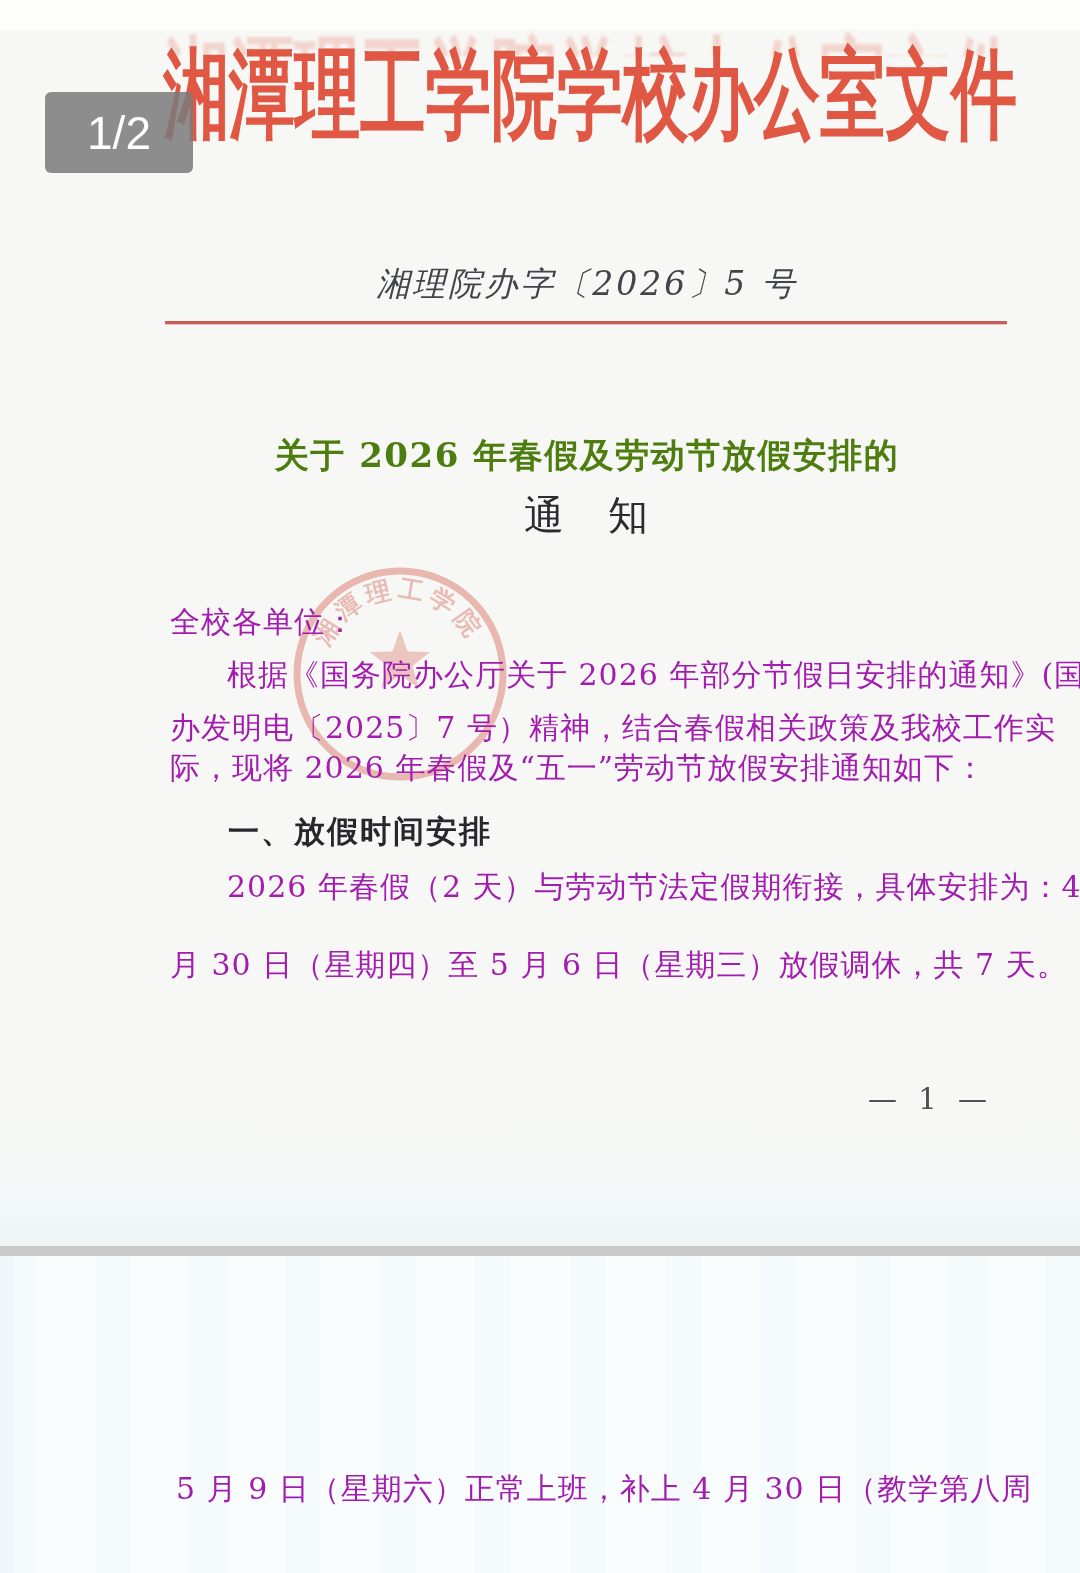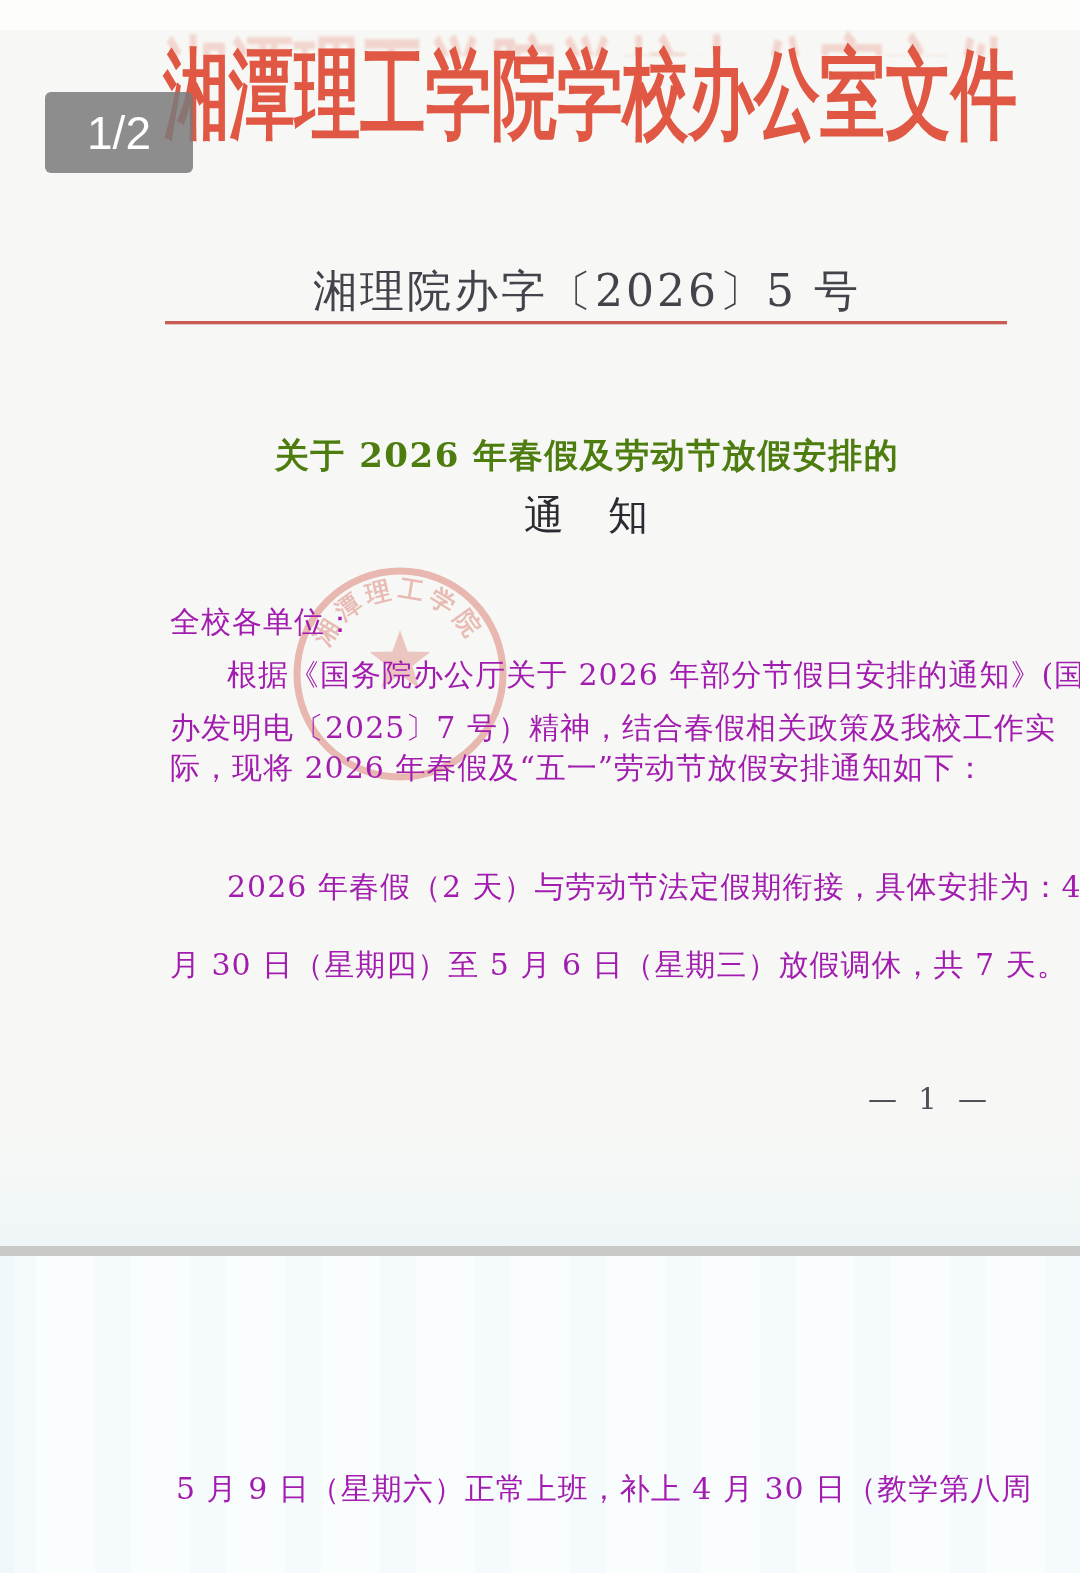--- a/index.html
+++ b/index.html
@@ -24,21 +24,21 @@
   
   .badge{
     position:absolute;left:45px;top:92px;width:148px;height:81px;
     background:rgba(122,122,122,.85);border-radius:6px;
     display:flex;align-items:center;justify-content:center;
     color:#fff;font-family:"Liberation Sans", sans-serif;font-size:46px;z-index:30;
   }
 
   .docnum{
     position:absolute;left:147px;top:262px;width:880px;text-align:center;
-    font-size:44px;color:#43434b;letter-spacing:3px;white-space:nowrap;
+    font-size:33px;color:#43434b;letter-spacing:3px;white-space:nowrap;font-style:italic;
   }
   .redline{position:absolute;left:165px;top:321px;width:842px;height:3px;
     background:#c95c55;box-shadow:0 1px 0 rgba(201,92,85,.35);}
 
   .title1{
     position:absolute;left:587px;top:433px;transform:translateX(-50%);
     font-size:34px;font-weight:700;color:#4d7c0f;letter-spacing:1.5px;white-space:nowrap;
   }
   .title2{
     position:absolute;left:587px;top:488px;transform:translateX(-50%);
@@ -114,20 +114,21 @@
     </defs>
     <text font-size="25" fill="#d4695e" opacity="0.42" letter-spacing="5" font-weight="700">
       <textPath href="#sealArc">湘潭理工学院</textPath>
     </text>
   </svg>
 
   <div class="bline l-salut">全校各单位：</div>
   <div class="bline l-p1a">根据《国务院办公厅关于 2026 年部分节假日安排的通知》(国</div>
   <div class="bline l-p1b">办发明电〔2025〕7 号）精神，结合春假相关政策及我校工作实</div>
   <div class="bline l-p1c">际，现将 2026 年春假及“五一”劳动节放假安排通知如下：</div>
+  <div class="bline l-head1">一、放假时间安排</div>
   <div class="bline l-p2a">2026 年春假（2 天）与劳动节法定假期衔接，具体安排为：4</div>
   <div class="bline l-p2b">月 30 日（星期四）至 5 月 6 日（星期三）放假调休，共 7 天。</div>
 
   <div class="pagefoot">— 1 —</div>
 
   <div class="p1bottom"></div>
 
   <div class="divider"></div>
 
   <div class="page2">

